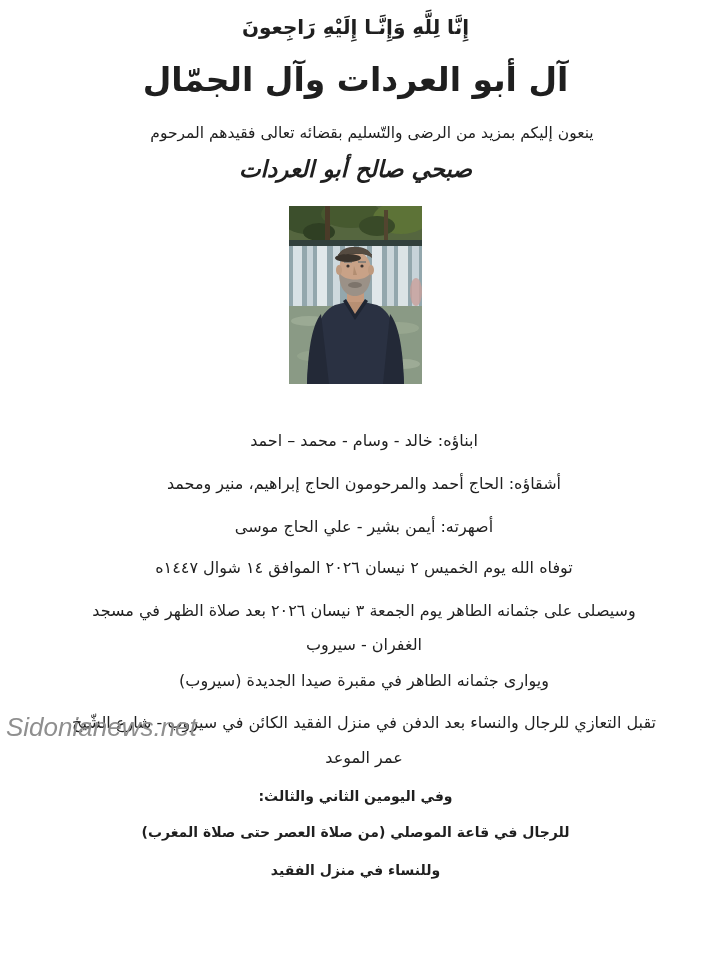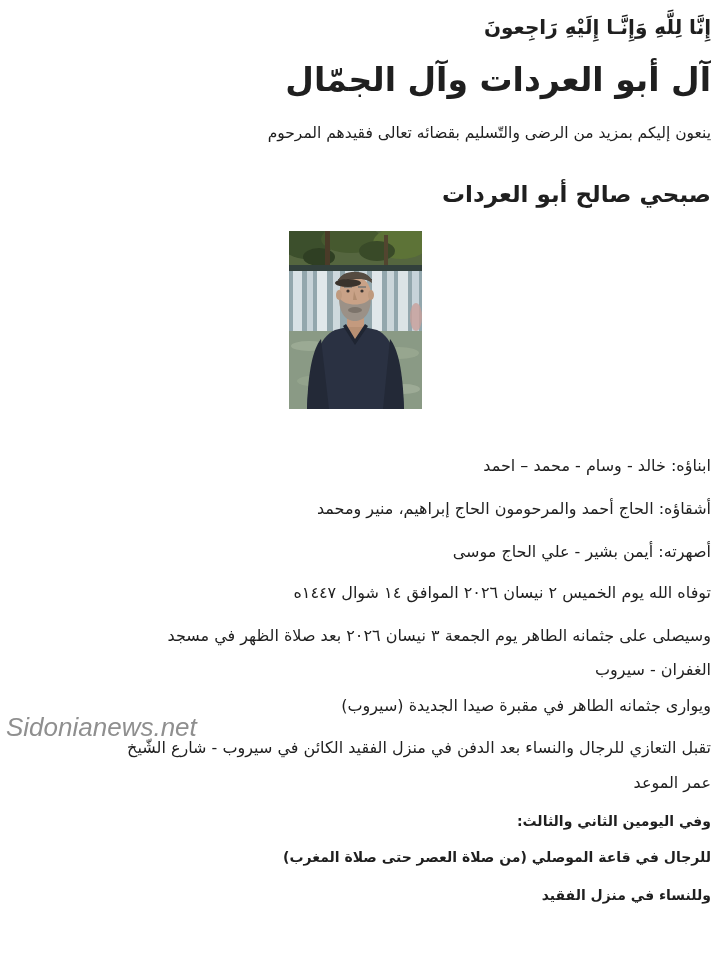--- a/index.html
+++ b/index.html
@@ -12,20 +12,21 @@
     height: 979px;
     overflow: hidden;
     position: relative;
     font-family: "DejaVu Sans", sans-serif;
     color: #1f1f1f;
   }
   .doc {
     position: relative;
     width: 711px;
     height: 979px;
+    text-align: center;
     direction: rtl;
   }
   .line { white-space: nowrap; }
 
   .quran-main {
     padding-top: 12px;
     font-size: 20px;
     font-weight: bold;
     line-height: 1.5;
   }
@@ -40,24 +41,25 @@
     font-weight: bold;
     line-height: 1.4;
   }
   .intro-line {
     margin-top: 18px;
     font-size: 15.5px;
     line-height: 1.6;
     margin-left: 33px;
   }
   .deceased-name {
-    margin-top: 31px;
+    margin-top: 6px;
     font-size: 23px;
     font-weight: bold;
     line-height: 1.5;
+    font-style: italic;
   }
   .photo-wrap {
     margin: 20px auto 0 auto;
     width: 133px;
     height: 178px;
     background: #7a8a6a;
     overflow: hidden;
   }
   .photo-wrap svg { display: block; }
 

